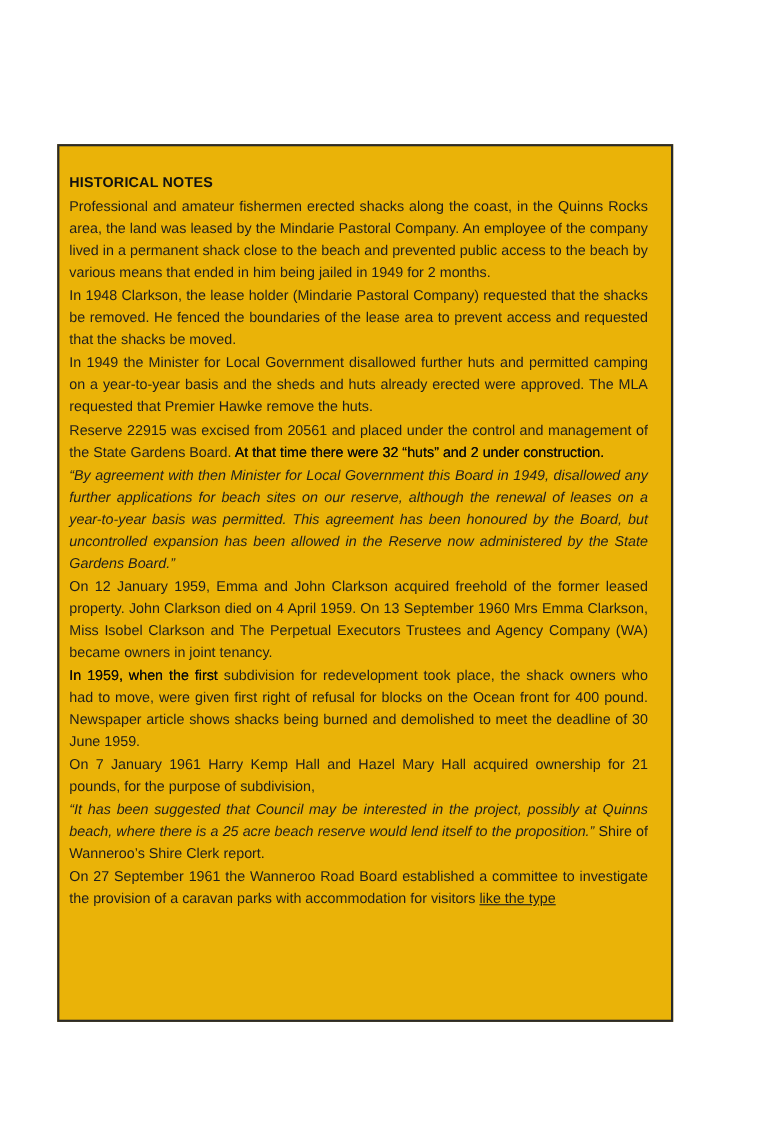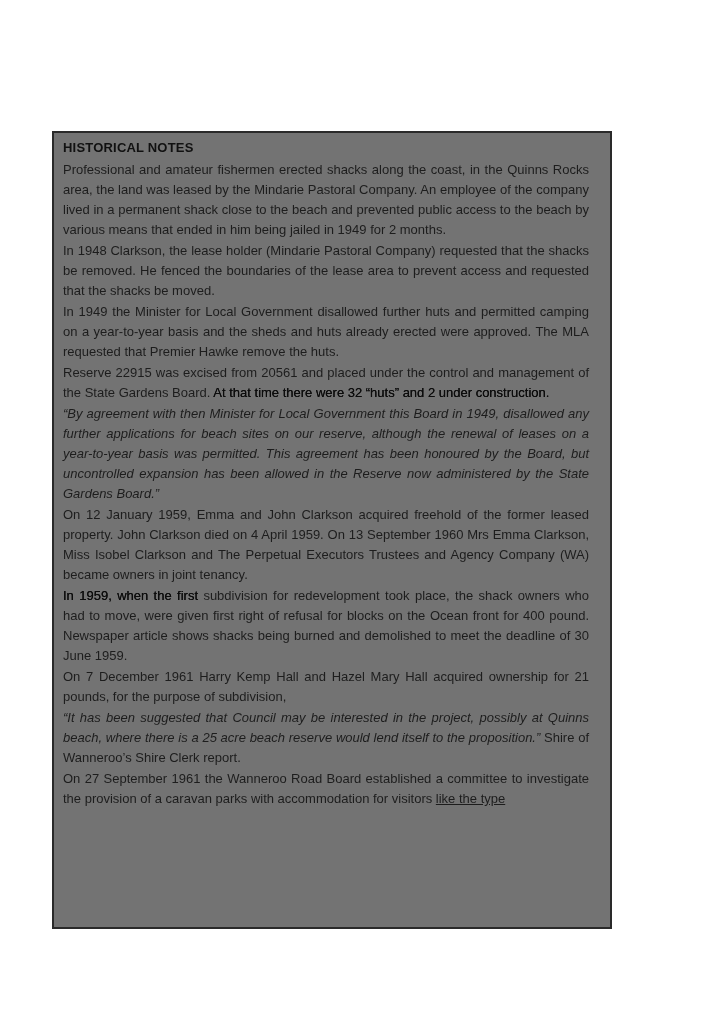--- a/index.html
+++ b/index.html
@@ -16,22 +16,22 @@
     font-family: "Liberation Sans", "DejaVu Sans", sans-serif;
   }
   .doc-box {
     position: absolute;
     left: 52px;
     top: 131px;
     width: 560px;
     min-height: 798px;
     box-sizing: border-box;
     border: 2px solid #2a2a2a;
-    background: #737373;
-    padding: 5px 9px 2px 9px;
+    background: #eab308;
+    padding: 23px 9px 2px 9px;
     color: #1d1d1d;
     font-size: 13px;
     line-height: 20px;
   }
   .doc-heading {
     font-size: 13px;
     font-weight: bold;
     line-height: 20px;
     margin: 0 0 2px 0;
     color: #111111;
@@ -52,18 +52,18 @@
   <div class="doc-box">
     <div class="doc-heading">HISTORICAL NOTES</div>
     <div class="doc-body">
         <p><span>Professional and amateur fishermen erected shacks along the coast, in the Quinns Rocks area, the land was leased by the Mindarie Pastoral Company. An employee of the company lived in a permanent shack close to the beach and prevented public access to the beach by various means that ended in him being jailed in 1949 for 2 months.</span></p>
         <p><span>In 1948 Clarkson, the lease holder (Mindarie Pastoral Company) requested that the shacks be removed. He fenced the boundaries of the lease area to prevent access and requested that the shacks be moved.</span></p>
         <p><span>In 1949 the Minister for Local Government disallowed further huts and permitted camping on a year-to-year basis and the sheds and huts already erected were approved.  The MLA requested that Premier Hawke remove the huts.</span></p>
         <p><span>Reserve 22915 was excised from 20561 and placed under the control and management of the State Gardens Board. </span><span class="run-heavy">At that time there were 32 “huts” and 2 under construction.</span></p>
         <p><span class="run-italic">“By agreement with then Minister for Local Government this Board in 1949, disallowed any further applications for beach sites on our reserve, although the renewal of leases on a year-to-year basis was permitted. This agreement has been honoured by the Board, but uncontrolled expansion has been allowed in the Reserve now administered by the State Gardens Board.”</span></p>
         <p><span>On 12 January 1959, Emma and John Clarkson acquired freehold of the former leased property. John Clarkson died on 4 April 1959. On 13 September 1960 Mrs Emma Clarkson, Miss Isobel Clarkson and The Perpetual Executors Trustees and Agency Company (WA) became owners in joint tenancy.</span></p>
         <p><span class="run-heavy">In 1959, when the first </span><span>subdivision for redevelopment took place, the shack owners who had to move, were given first right of refusal for blocks on the Ocean front for 400 pound. Newspaper article shows shacks being burned and demolished to meet the deadline of 30 June 1959.</span></p>
-        <p><span>On 7 December 1961 Harry Kemp Hall and Hazel Mary Hall acquired ownership for 21 pounds, for the purpose of subdivision,</span></p>
+        <p><span>On 7 January 1961 Harry Kemp Hall and Hazel Mary Hall acquired ownership for 21 pounds, for the purpose of subdivision,</span></p>
         <p><span class="run-italic">“It has been suggested that Council may be interested in the project, possibly at Quinns beach, where there is a 25 acre beach reserve would lend itself to the proposition.” </span><span>Shire of Wanneroo’s Shire Clerk report.</span></p>
         <p><span>On 27 September 1961 the Wanneroo Road Board established a committee to investigate the provision of a caravan parks with accommodation for visitors </span><span class="run-underline">like the type</span></p>
       </div>
   </div>
 </div>
 
 </body></html>

